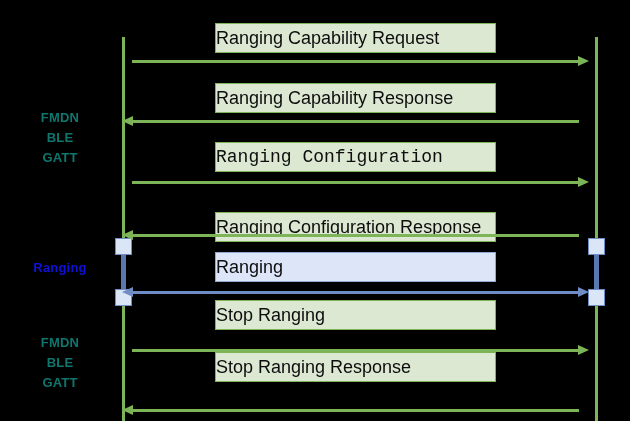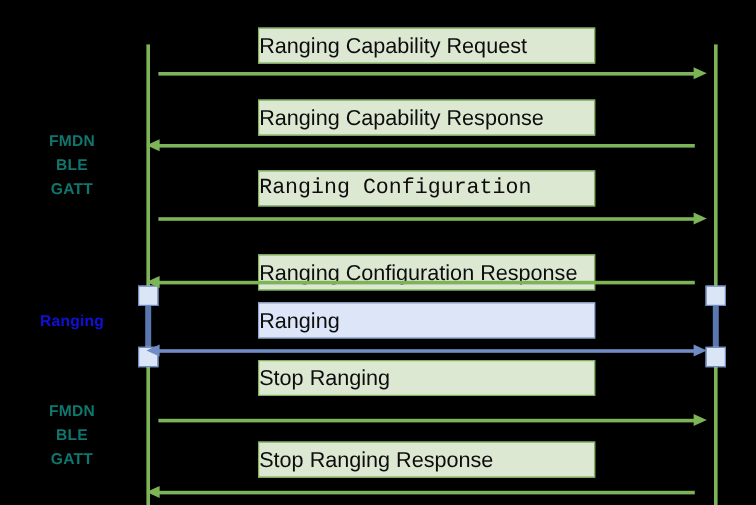--- a/index.html
+++ b/index.html
@@ -183,21 +183,21 @@
         <div class="arrow-head right"></div>
         <div class="arrow-head left"></div>
       </div>
       <div class="message-box" style="top: 300px;">
         <span>Stop Ranging</span>
       </div>
       <div class="arrow-row" style="top: 345px;">
         <div class="arrow-shaft"></div>
         <div class="arrow-head right"></div>
       </div>
-      <div class="message-box" style="top: 368px;">
+      <div class="message-box" style="top: 352px;">
         <span>Stop Ranging Response</span>
       </div>
       <div class="arrow-row" style="top: 405px;">
         <div class="arrow-shaft"></div>
         <div class="arrow-head left"></div>
       </div>
     </div>
 
 </div>
 

